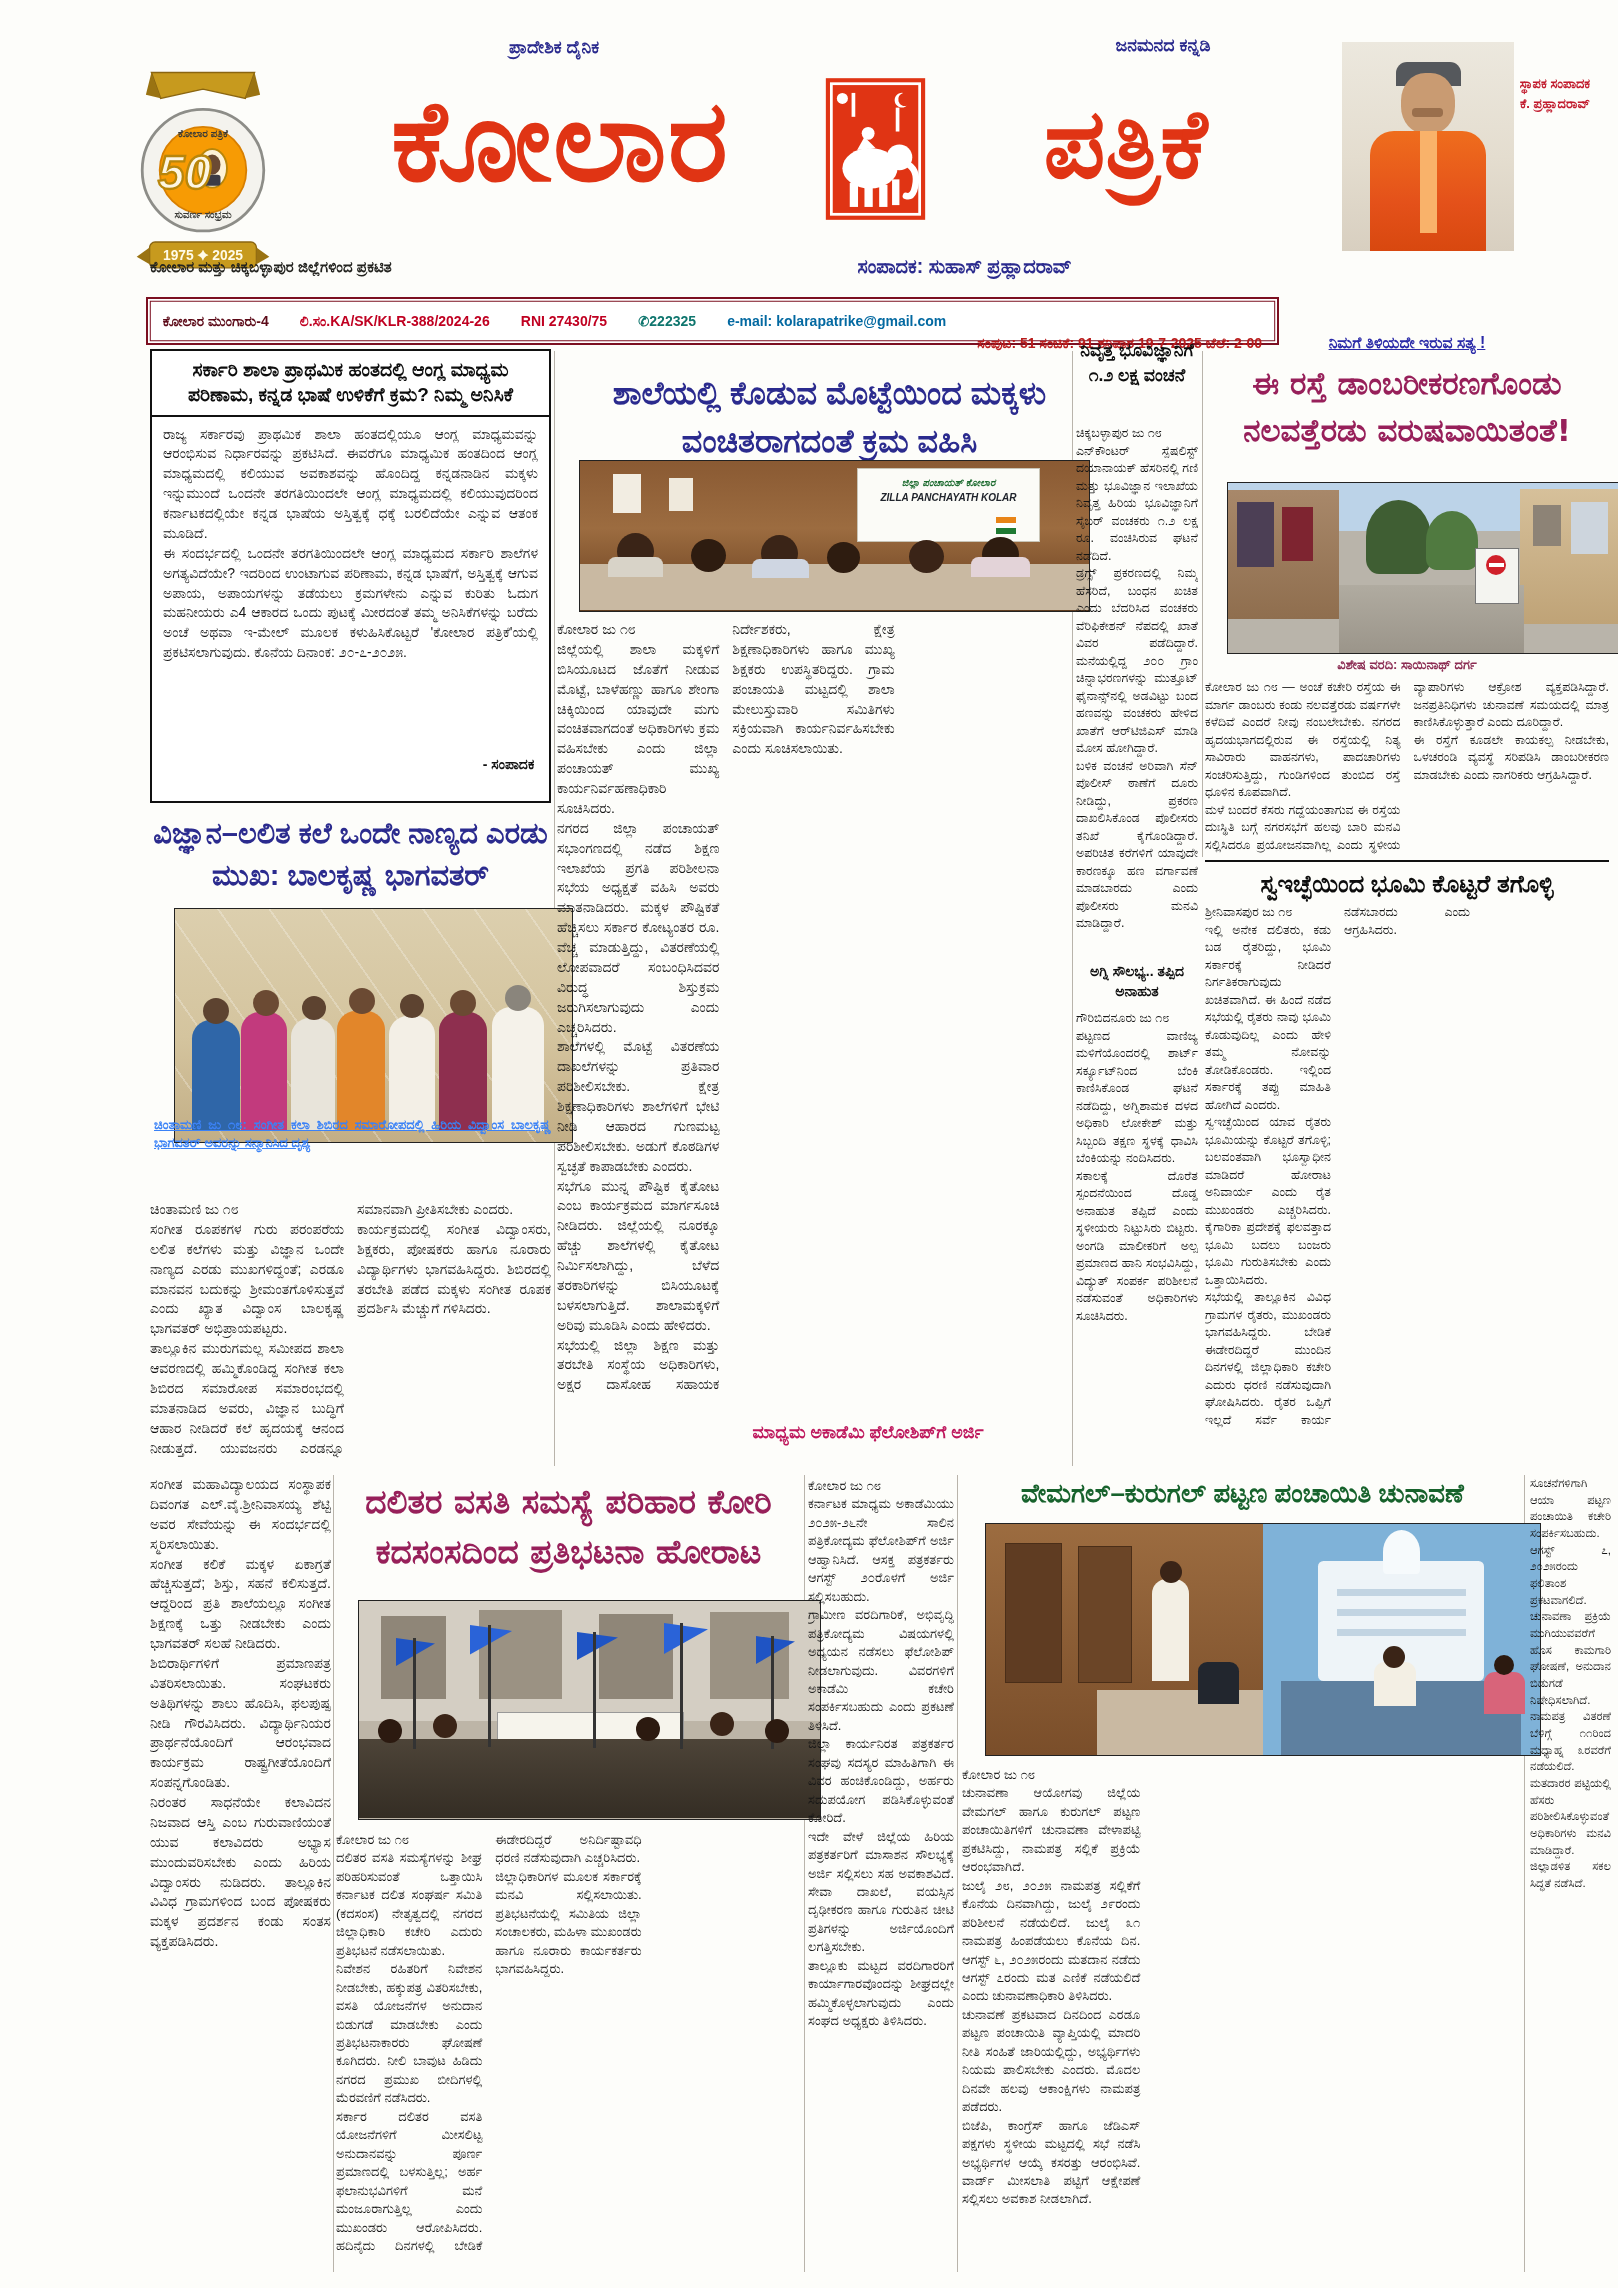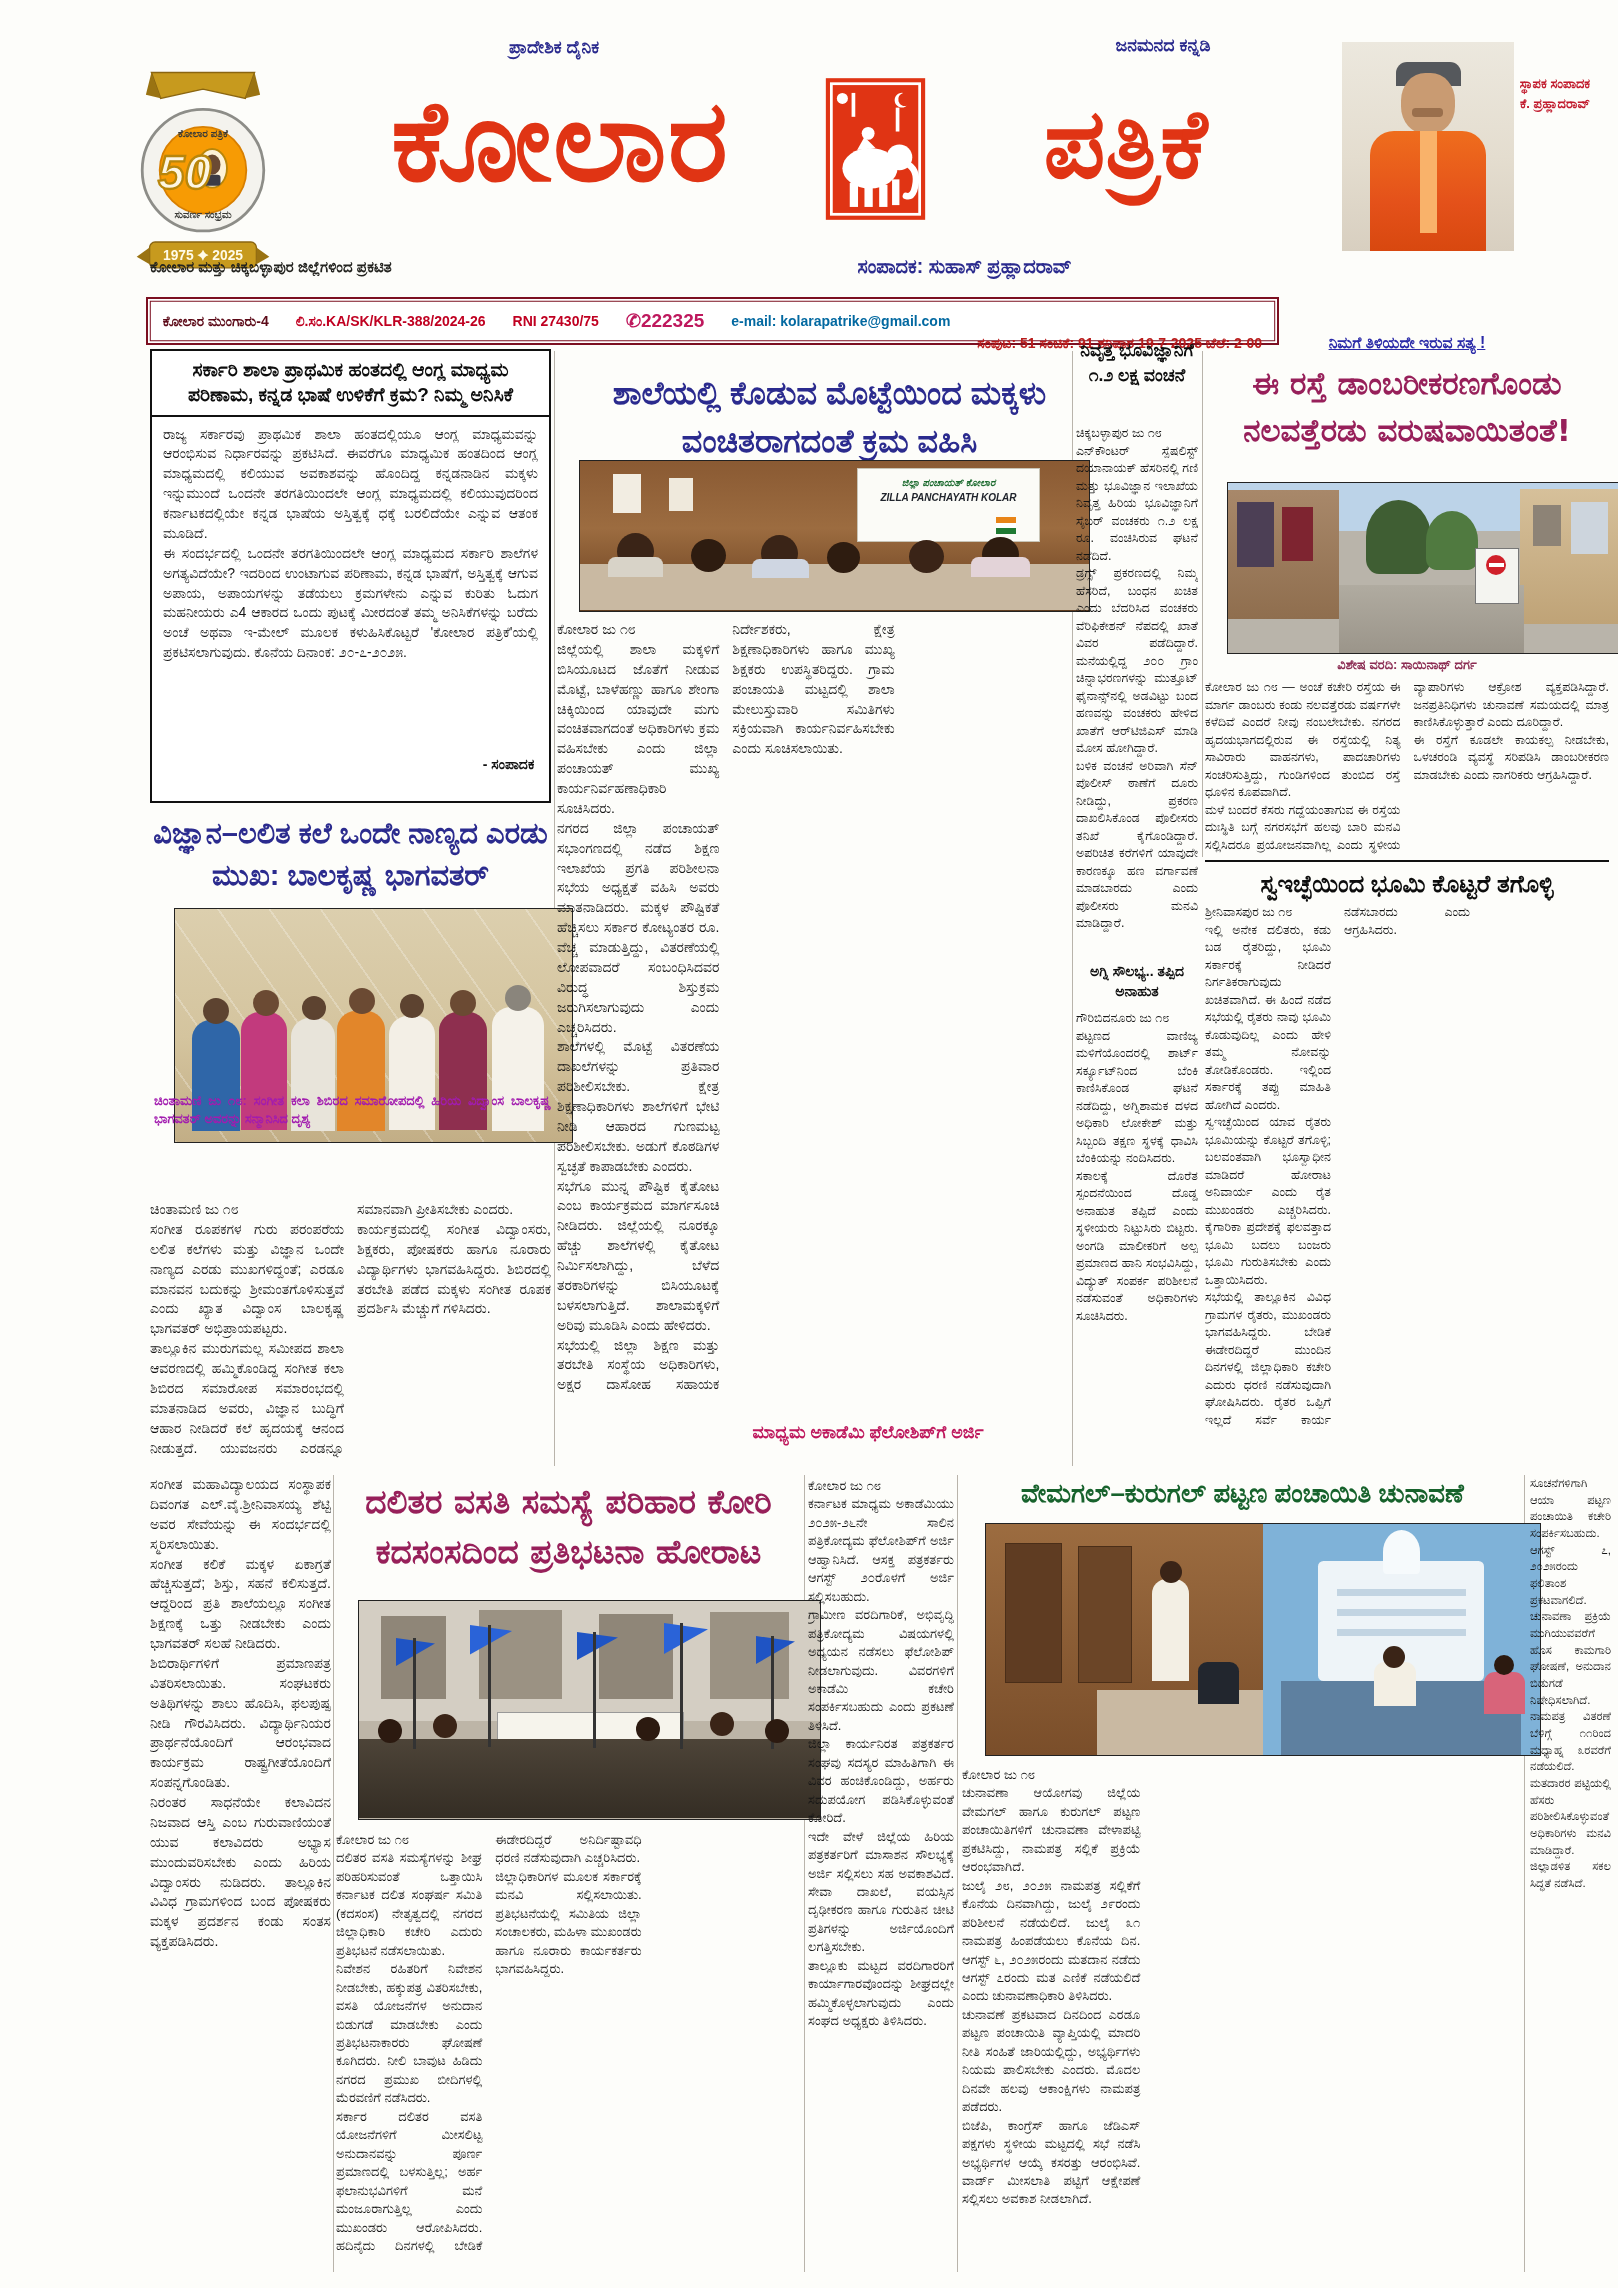--- a/index.html
+++ b/index.html
@@ -92,21 +92,21 @@
 
   <div class="abs" style="left:150px;top:258px;width:388px;font-size:15px;font-weight:bold;color:#23231f;">ಕೋಲಾರ ಮತ್ತು ಚಿಕ್ಕಬಳ್ಳಾಪುರ ಜಿಲ್ಲೆಗಳಿಂದ ಪ್ರಕಟಿತ</div>
 
   <div class="abs center navy" style="left:803px;top:255px;width:323px;font-size:19.4px;font-weight:bold;">ಸಂಪಾದಕ: ಸುಹಾಸ್ ಪ್ರಹ್ಲಾದರಾವ್</div>
 
   <div class="abs" style="left:146px;top:297px;width:1133px;height:48px;border:2.8px solid #7c1021;box-shadow:inset 0 0 0 1.8px #fff,inset 0 0 0 2.8px #7c1021;
        display:flex;align-items:center;justify-content:space-between;padding:0 14.8px;box-sizing:border-box;background:#fff;">
     <span style="font-size:14px;font-weight:bold;color:#5c0a18;">ಕೋಲಾರ ಮುಂಗಾರು-4</span>
     <span style="font-size:14px;font-weight:bold;color:#c00021;">ಲಿ.ಸಂ.KA/SK/KLR-388/2024-26</span>
     <span style="font-size:14px;font-weight:bold;color:#c00021;">RNI 27430/75</span>
-    <span style="font-size:19px;font-weight:bold;color:#be185d;">✆222325</span>
+    <span style="font-size:14px;font-weight:bold;color:#0f766e;">✆222325</span>
     <span style="font-size:14px;font-weight:bold;color:#0369a1;">e-mail: kolarapatrike@gmail.com</span>
     <span style="font-size:14px;font-weight:bold;color:#b91c1c;margin-top:44px;">ಸಂಪುಟ: 51  ಸಂಚಿಕೆ: 91  ಶನಿವಾರ  19-7-2025  ಬೆಲೆ: 2-00</span>
   </div>
 
   <div class="vrule" style="left:554px;top:351px;height:1115px;"></div>
   <div class="vrule" style="left:1072px;top:351px;height:1115px;"></div>
   <div class="vrule" style="left:1202px;top:351px;height:506px;"></div>
   <div class="vrule" style="left:333px;top:1475px;height:797px;"></div>
   <div class="vrule" style="left:804px;top:1475px;height:797px;"></div>
   <div class="vrule" style="left:957px;top:1475px;height:797px;"></div>
@@ -133,21 +133,21 @@
     <i class="blk" style="left:317px;top:98px;width:52px;height:124px;border-radius:18.5px 18.5px 0 0;background:#f5f2ea;"></i>
     <i class="blk" style="left:28px;top:89px;width:26px;height:26px;border-radius:50%;background:#5d4330;"></i>
     <i class="blk" style="left:78px;top:81px;width:26px;height:26px;border-radius:50%;background:#6b4a33;"></i>
     <i class="blk" style="left:127px;top:87px;width:24px;height:24px;border-radius:50%;background:#5d4330;"></i>
     <i class="blk" style="left:174px;top:79px;width:26px;height:26px;border-radius:50%;background:#6b4a33;"></i>
     <i class="blk" style="left:225px;top:85px;width:24px;height:24px;border-radius:50%;background:#5d4330;"></i>
     <i class="blk" style="left:275px;top:81px;width:26px;height:26px;border-radius:50%;background:#6b4a33;"></i>
     <i class="blk" style="left:330px;top:76px;width:26px;height:26px;border-radius:50%;background:#8a857c;"></i>
   </div>
 
-  <div class="abs" style="left:154px;top:1092px;width:397px;font-size:13px;font-weight:bold;color:#a21caf;line-height:1.4;text-align:justify;">ಚಿಂತಾಮಣಿ ಜು ೧೮: ಸಂಗೀತ ಕಲಾ ಶಿಬಿರದ ಸಮಾರೋಪದಲ್ಲಿ ಹಿರಿಯ ವಿದ್ವಾಂಸ ಬಾಲಕೃಷ್ಣ ಭಾಗವತರ್ ಅವರನ್ನು ಸನ್ಮಾನಿಸಿದ ದೃಶ್ಯ</div>
+  <div class="abs" style="left:154px;top:1116px;width:397px;font-size:13px;font-weight:bold;color:#3b82f6;line-height:1.4;text-align:justify;text-decoration:underline;">ಚಿಂತಾಮಣಿ ಜು ೧೮: ಸಂಗೀತ ಕಲಾ ಶಿಬಿರದ ಸಮಾರೋಪದಲ್ಲಿ ಹಿರಿಯ ವಿದ್ವಾಂಸ ಬಾಲಕೃಷ್ಣ ಭಾಗವತರ್ ಅವರನ್ನು ಸನ್ಮಾನಿಸಿದ ದೃಶ್ಯ</div>
 
   <div class="abs body pre cols2 ov" style="left:150px;top:1200px;width:401px;height:266px;">ಚಿಂತಾಮಣಿ ಜು ೧೮
 ಸಂಗೀತ ರೂಪಕಗಳ ಗುರು ಪರಂಪರೆಯ ಲಲಿತ ಕಲೆಗಳು ಮತ್ತು ವಿಜ್ಞಾನ ಒಂದೇ ನಾಣ್ಯದ ಎರಡು ಮುಖಗಳಿದ್ದಂತೆ; ಎರಡೂ ಮಾನವನ ಬದುಕನ್ನು ಶ್ರೀಮಂತಗೊಳಿಸುತ್ತವೆ ಎಂದು ಖ್ಯಾತ ವಿದ್ವಾಂಸ ಬಾಲಕೃಷ್ಣ ಭಾಗವತರ್ ಅಭಿಪ್ರಾಯಪಟ್ಟರು.
 ತಾಲ್ಲೂಕಿನ ಮುರುಗಮಲ್ಲ ಸಮೀಪದ ಶಾಲಾ ಆವರಣದಲ್ಲಿ ಹಮ್ಮಿಕೊಂಡಿದ್ದ ಸಂಗೀತ ಕಲಾ ಶಿಬಿರದ ಸಮಾರೋಪ ಸಮಾರಂಭದಲ್ಲಿ ಮಾತನಾಡಿದ ಅವರು, ವಿಜ್ಞಾನ ಬುದ್ಧಿಗೆ ಆಹಾರ ನೀಡಿದರೆ ಕಲೆ ಹೃದಯಕ್ಕೆ ಆನಂದ ನೀಡುತ್ತದೆ. ಯುವಜನರು ಎರಡನ್ನೂ ಸಮಾನವಾಗಿ ಪ್ರೀತಿಸಬೇಕು ಎಂದರು.
 ಕಾರ್ಯಕ್ರಮದಲ್ಲಿ ಸಂಗೀತ ವಿದ್ವಾಂಸರು, ಶಿಕ್ಷಕರು, ಪೋಷಕರು ಹಾಗೂ ನೂರಾರು ವಿದ್ಯಾರ್ಥಿಗಳು ಭಾಗವಹಿಸಿದ್ದರು. ಶಿಬಿರದಲ್ಲಿ ತರಬೇತಿ ಪಡೆದ ಮಕ್ಕಳು ಸಂಗೀತ ರೂಪಕ ಪ್ರದರ್ಶಿಸಿ ಮೆಚ್ಚುಗೆ ಗಳಿಸಿದರು.</div>
 
   <div class="abs body pre ov" style="left:150px;top:1475px;width:181px;height:796px;">ಸಂಗೀತ ಮಹಾವಿದ್ಯಾಲಯದ ಸಂಸ್ಥಾಪಕ ದಿವಂಗತ ಎಲ್.ವೈ.ಶ್ರೀನಿವಾಸಯ್ಯ ಶೆಟ್ಟಿ ಅವರ ಸೇವೆಯನ್ನು ಈ ಸಂದರ್ಭದಲ್ಲಿ ಸ್ಮರಿಸಲಾಯಿತು.
 ಸಂಗೀತ ಕಲಿಕೆ ಮಕ್ಕಳ ಏಕಾಗ್ರತೆ ಹೆಚ್ಚಿಸುತ್ತದೆ; ಶಿಸ್ತು, ಸಹನೆ ಕಲಿಸುತ್ತದೆ. ಆದ್ದರಿಂದ ಪ್ರತಿ ಶಾಲೆಯಲ್ಲೂ ಸಂಗೀತ ಶಿಕ್ಷಣಕ್ಕೆ ಒತ್ತು ನೀಡಬೇಕು ಎಂದು ಭಾಗವತರ್ ಸಲಹೆ ನೀಡಿದರು.
 ಶಿಬಿರಾರ್ಥಿಗಳಿಗೆ ಪ್ರಮಾಣಪತ್ರ ವಿತರಿಸಲಾಯಿತು. ಸಂಘಟಕರು ಅತಿಥಿಗಳನ್ನು ಶಾಲು ಹೊದಿಸಿ, ಫಲಪುಷ್ಪ ನೀಡಿ ಗೌರವಿಸಿದರು. ವಿದ್ಯಾರ್ಥಿನಿಯರ ಪ್ರಾರ್ಥನೆಯೊಂದಿಗೆ ಆರಂಭವಾದ ಕಾರ್ಯಕ್ರಮ ರಾಷ್ಟ್ರಗೀತೆಯೊಂದಿಗೆ ಸಂಪನ್ನಗೊಂಡಿತು.
 ನಿರಂತರ ಸಾಧನೆಯೇ ಕಲಾವಿದನ ನಿಜವಾದ ಆಸ್ತಿ ಎಂಬ ಗುರುವಾಣಿಯಂತೆ ಯುವ ಕಲಾವಿದರು ಅಭ್ಯಾಸ ಮುಂದುವರಿಸಬೇಕು ಎಂದು ಹಿರಿಯ ವಿದ್ವಾಂಸರು ನುಡಿದರು. ತಾಲ್ಲೂಕಿನ ವಿವಿಧ ಗ್ರಾಮಗಳಿಂದ ಬಂದ ಪೋಷಕರು ಮಕ್ಕಳ ಪ್ರದರ್ಶನ ಕಂಡು ಸಂತಸ ವ್ಯಕ್ತಪಡಿಸಿದರು.</div>

